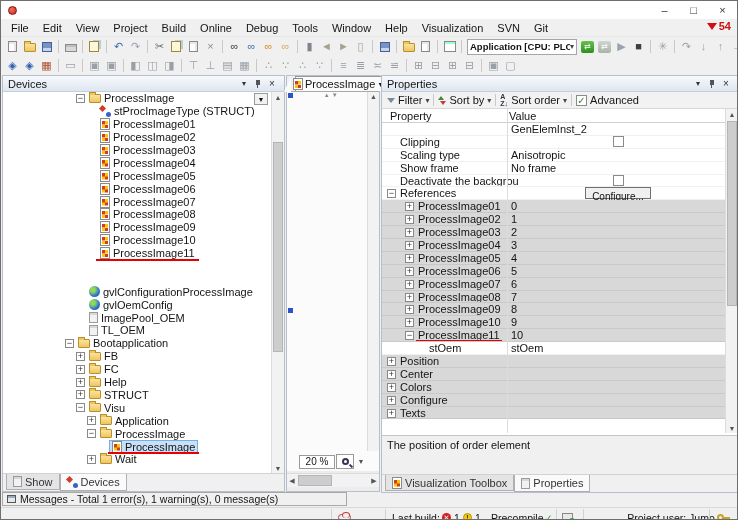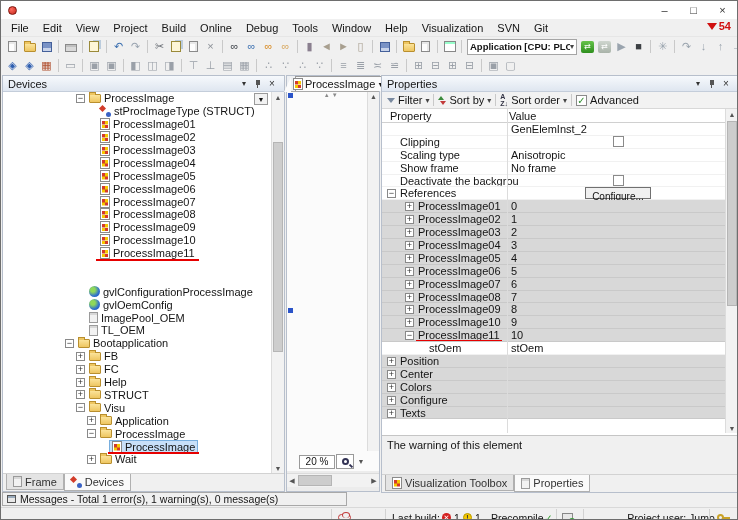--- a/index.html
+++ b/index.html
@@ -591,21 +591,21 @@
     <div class="abs" style="left:251px;top:17px;width:14px;height:12px;border:1px solid #9a9a9a;background:#f2f2f2;text-align:center;font-size:7px;line-height:11px">▼</div>
 
     <div class="sb-v" style="right:0;top:16px;width:13px;bottom:18px">
       <span class="sb-a" style="left:0;right:0;top:0;height:10px">▲</span>
       <span class="sb-t" style="left:1px;right:1px;top:50px;height:210px"></span>
       <span class="sb-a" style="left:0;right:0;bottom:0;height:10px">▼</span>
     </div>
     <div class="btabs">
       <span class="btab">
         <span class="i-doc"></span>
-        <span>Frame</span>
+        <span>Show</span>
       </span>
       <span class="btab active">
         <span class="i-struct"></span>
         <span>Devices</span>
       </span>
     </div>
   </div>
 
   <div class="abs" id="editor">
     <div class="etabstrip">
@@ -840,21 +840,21 @@
           <span class="pval"></span>
         </div>
       </div>
     <div class="vdiv"></div>
 
     <div class="sb-v" style="right:0;top:33px;width:13px;height:324px">
       <span class="sb-a" style="left:0;right:0;top:0;height:10px">▲</span>
       <span class="sb-t" style="left:1px;right:1px;top:12px;height:185px"></span>
       <span class="sb-a" style="left:0;right:0;bottom:0;height:10px">▼</span>
     </div>
-    <div class="pdesc">The warning of this element</div>
+    <div class="pdesc">The position of order element</div>
     <div class="btabs">
       <span class="btab">
         <span class="i-visu"></span>
         <span>Visualization Toolbox</span>
       </span>
       <span class="btab active">
         <span class="i-doc"></span>
         <span>Properties</span>
       </span>
     </div>

